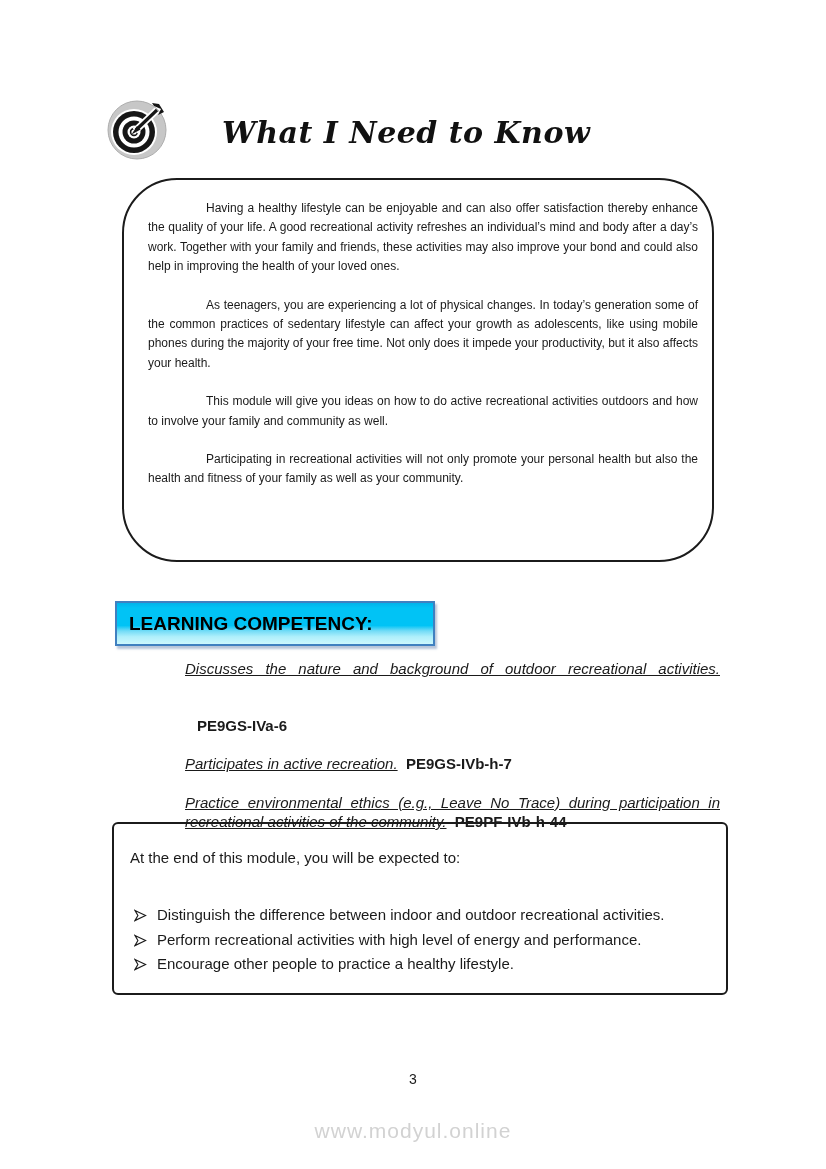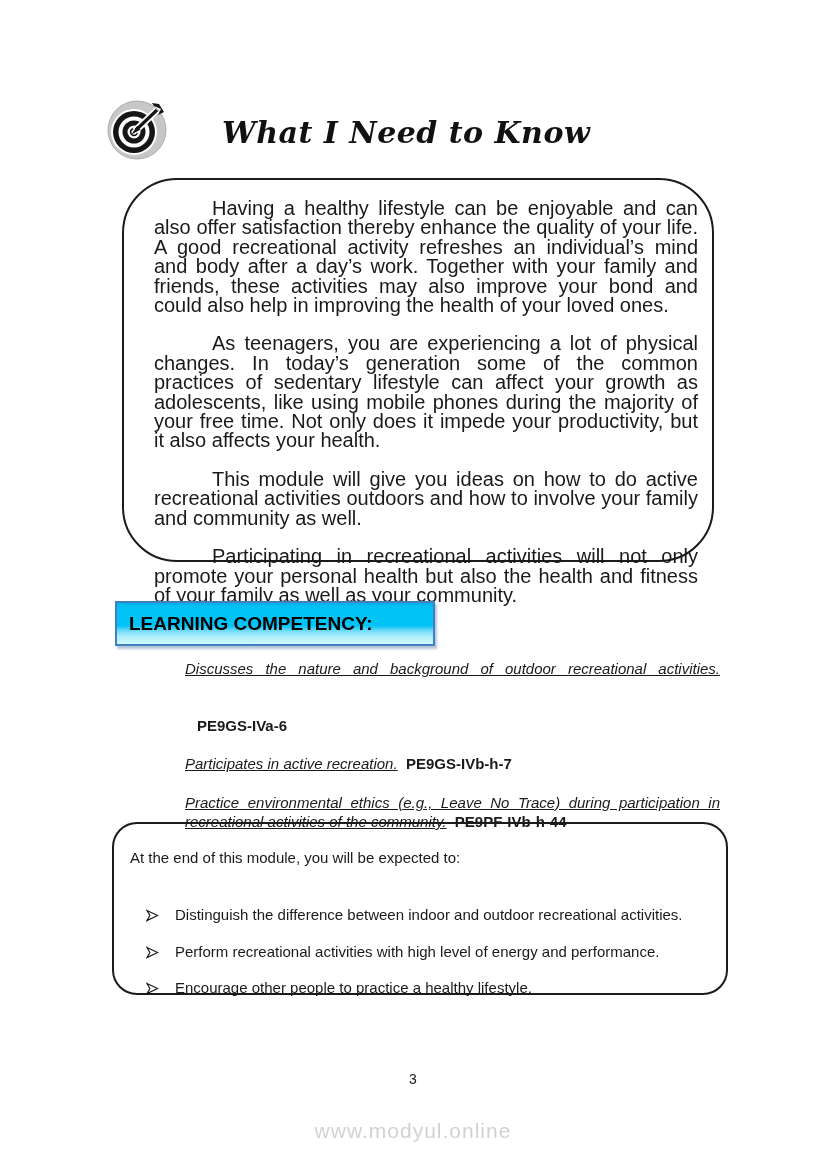--- a/index.html
+++ b/index.html
@@ -22,22 +22,22 @@
   }
 
   
   .intro-box{
     position:absolute;left:122px;top:178px;width:592px;height:384px;
     border:2px solid #1b1b1b;border-radius:55px;
     box-sizing:border-box;
     padding:19px 14px 0 24px;
   }
   .intro-box p{
-    margin:0 0 19px 6px;
-    font-size:20px;line-height:19.4px;
+    margin:0 0 19px 0;
+    font-size:12px;line-height:19.4px;
     text-align:justify;text-indent:58px;
   }
 
   
   .lc-box{
     position:absolute;left:115px;top:601px;width:320px;height:45px;
     box-sizing:border-box;
     border:2px solid #4080c0;
     background:linear-gradient(180deg,#00b2ea 0%,#01c3f5 12%,#01c3f5 55%,#72dbf6 68%,#aeeffb 82%,#cdf7fd 100%);
     box-shadow:2px 3px 2px rgba(125,150,185,.55);
@@ -54,28 +54,28 @@
   .competency-item .c-text{font-style:italic;text-decoration:underline;}
   .competency-item .c-code{font-weight:bold;font-style:normal;}
   .c-line-justified{text-align:justify;text-align-last:justify;}
   .c-code-line{margin-left:12px;margin-top:37px;}
   .c-inline{text-align:justify;}
 
   
   .objectives-box{
     position:absolute;left:112px;top:822px;width:616px;height:173px;
     box-sizing:border-box;
-    border:2px solid #1b1b1b;border-radius:25px;
+    border:2px solid #1b1b1b;border-radius:6px;
     padding:24px 16px 0 16px;
   }
   .objectives-intro{font-size:15px;line-height:19px;margin:0;}
   .objectives-list{margin:38px 0 0 0;padding:0;list-style:none;}
   .objectives-list li{
-    display:flex;gap:16px;align-items:flex-start;
-    font-size:15px;line-height:20.5px;margin:16px;
+    display:flex;gap:10px;align-items:flex-start;
+    font-size:15px;line-height:20.5px;margin:4px;
   }
   .arrow-bullet{flex:0 0 auto;margin-top:4px;}
 
   
   .page-number{position:absolute;left:0;top:1071px;width:100%;text-align:center;font-size:14px;color:#1a1a1a;}
   .watermark{position:absolute;left:0;top:1119px;width:100%;text-align:center;font-size:21px;color:#d2d2d2;letter-spacing:1px;}
 </style>
 </head>
 <body>
 

